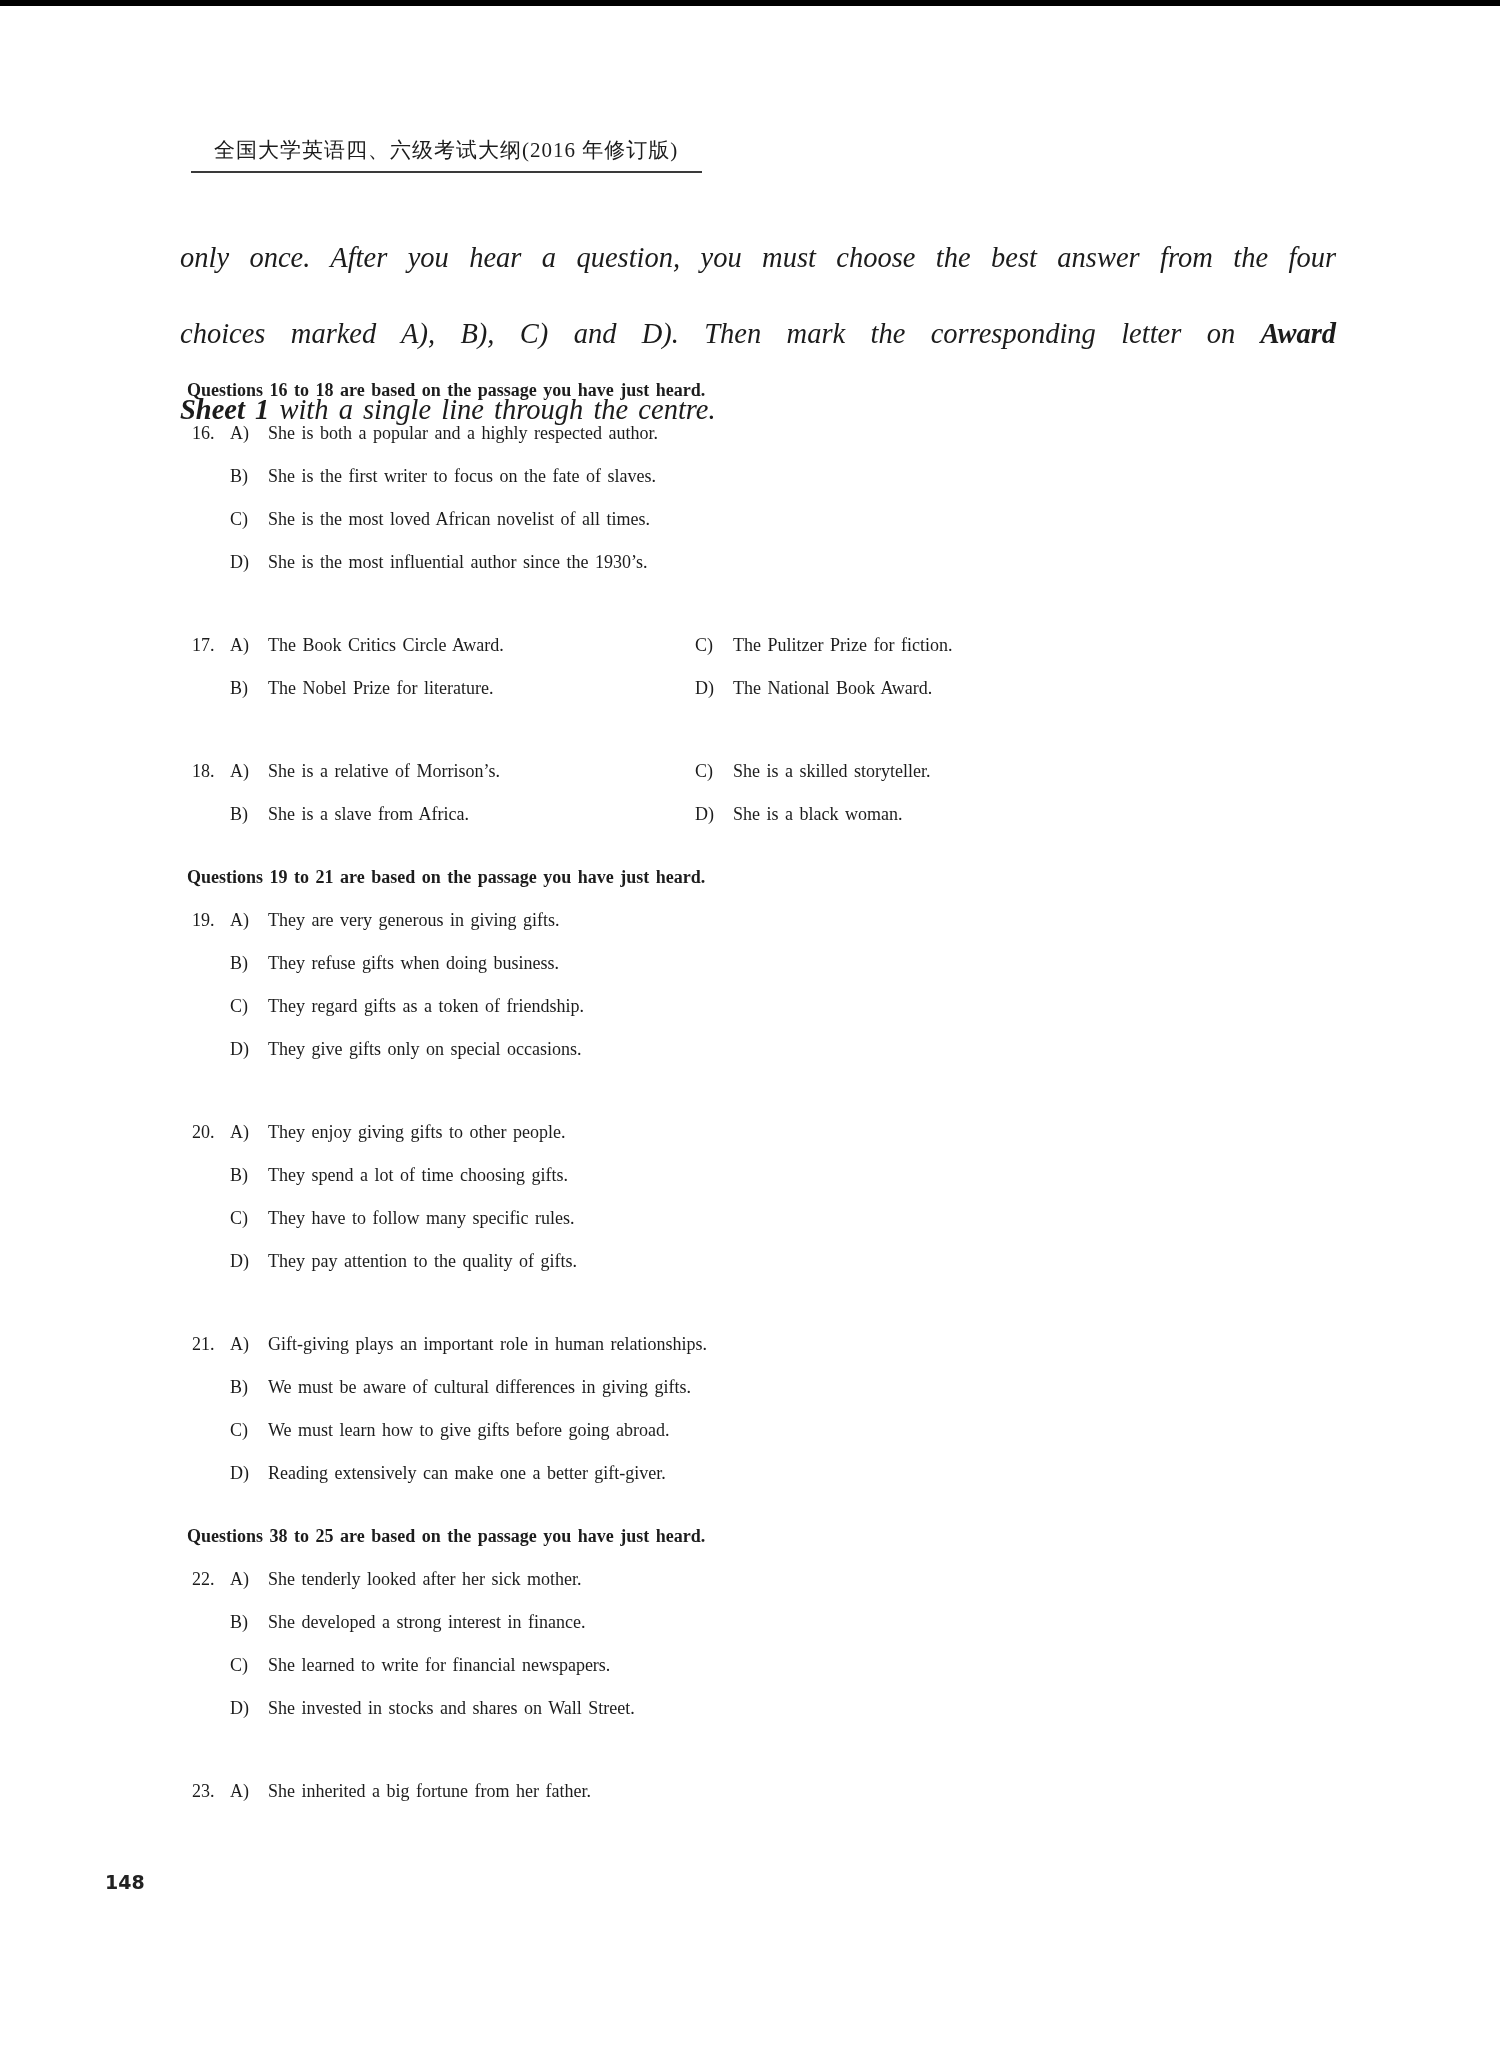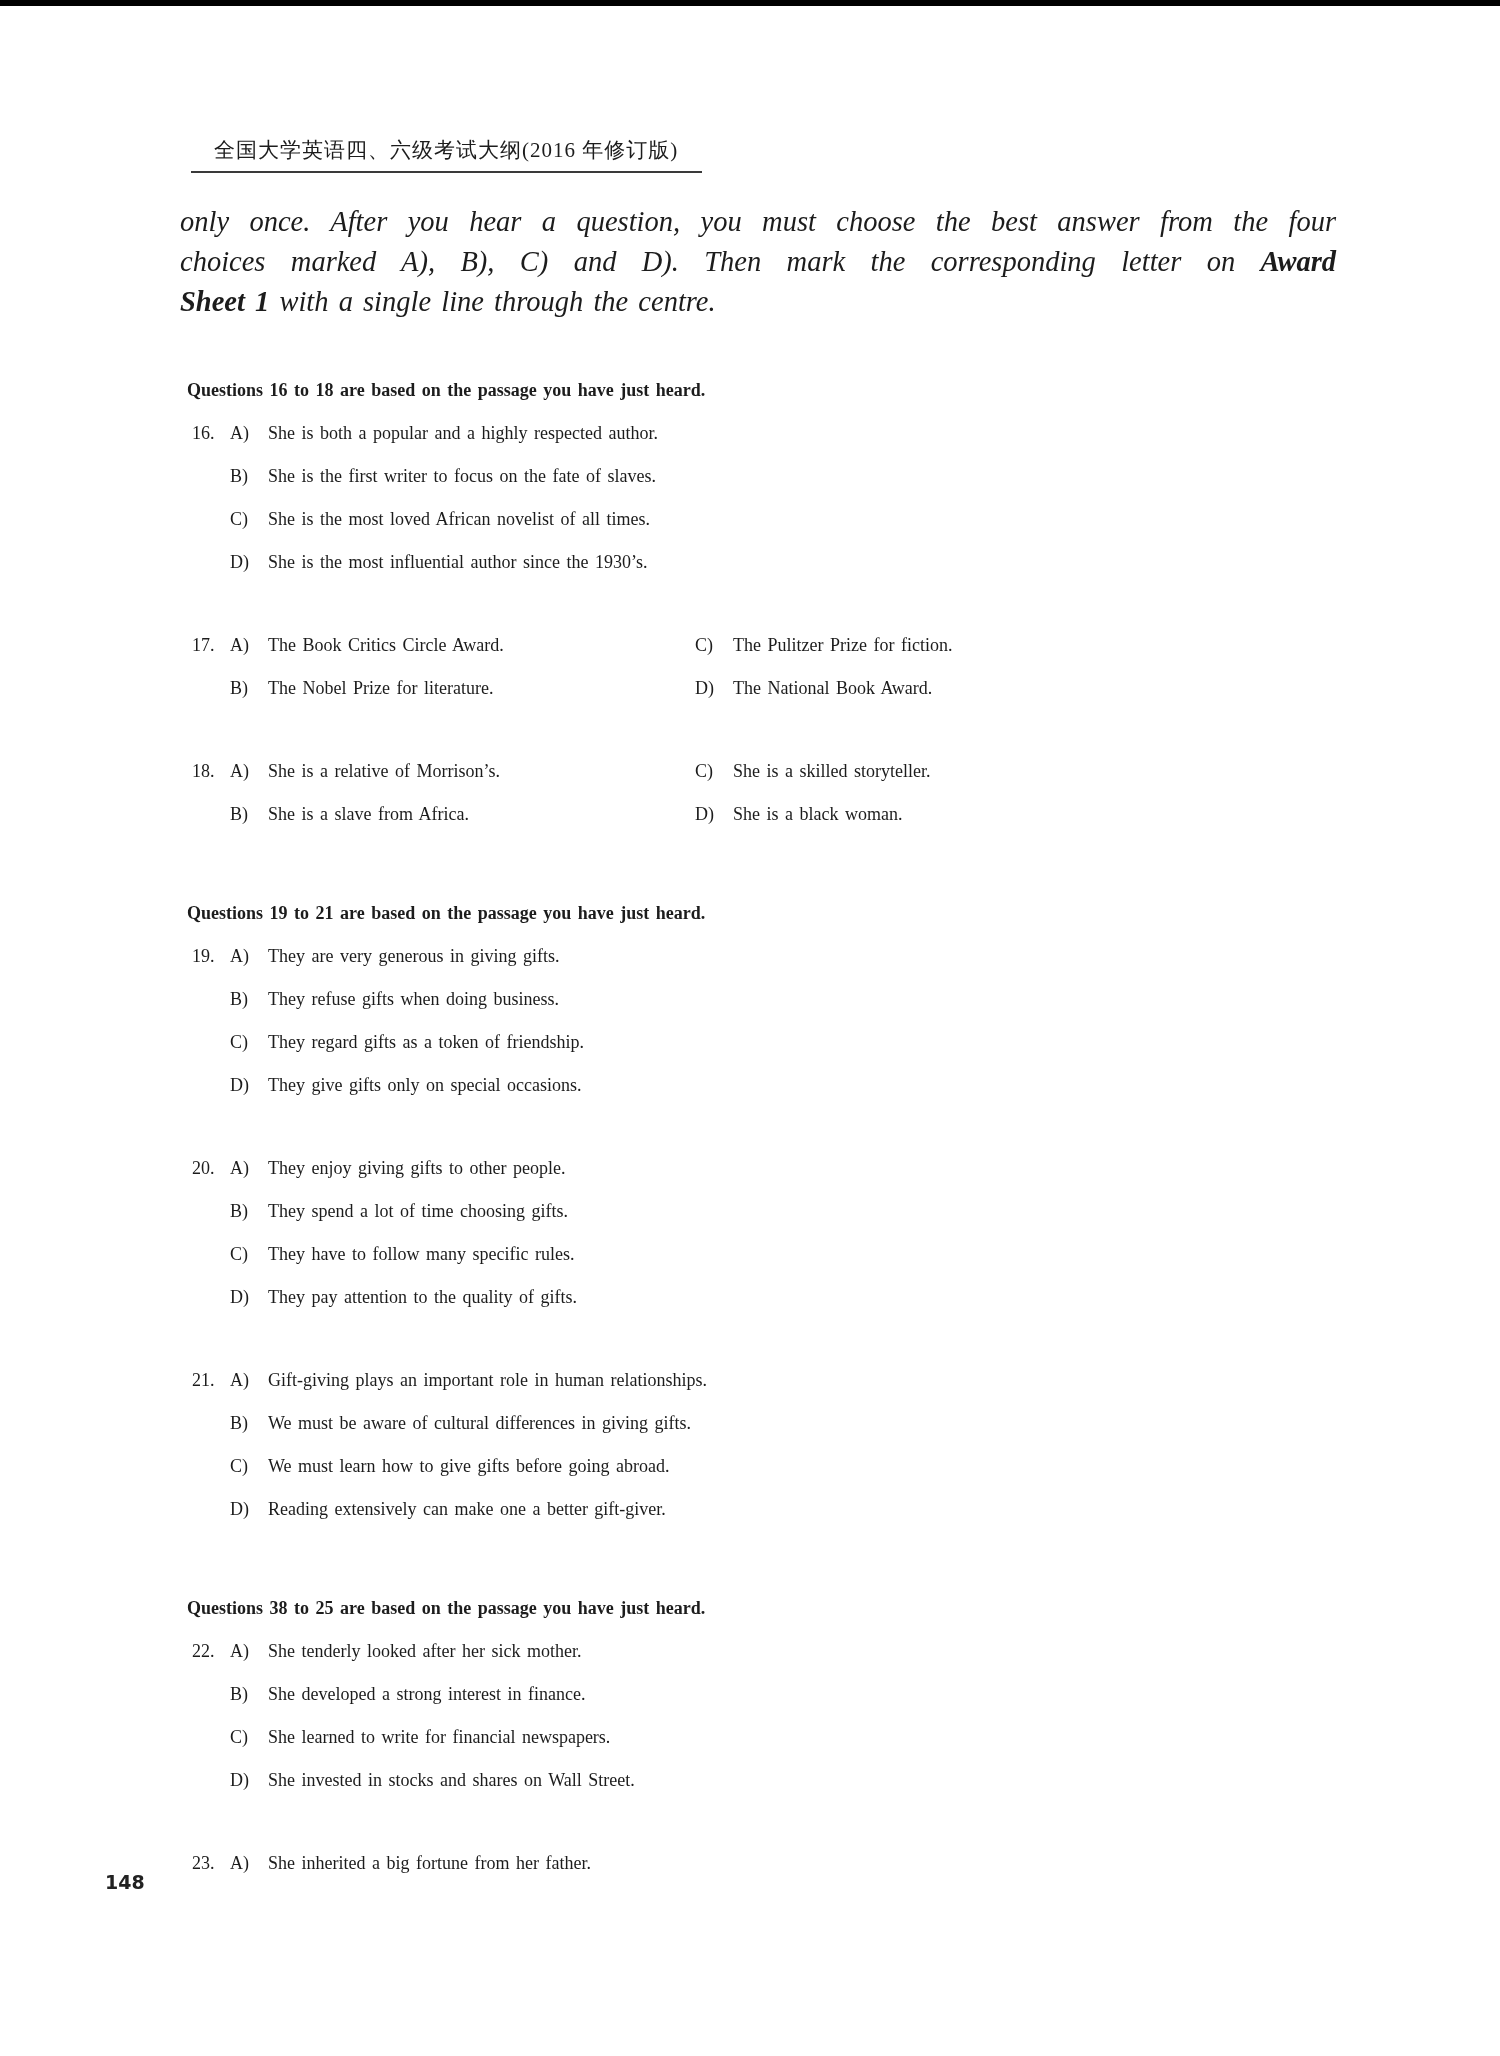--- a/index.html
+++ b/index.html
@@ -10,29 +10,29 @@
   .scan-edge{position:absolute;top:0;left:0;width:1500px;height:6px;background:#000;}
   .header{
     position:absolute;left:191px;top:136px;
     padding:0 24px 7px 23px;border-bottom:2px solid #3a3a3a;
     font-size:21px;letter-spacing:1px;white-space:nowrap;
   }
   .intro{
     position:absolute;left:180px;top:202px;width:1156px;
     font-size:28.5px;font-style:italic;line-height:40px;word-spacing:3px;
   }
-  .intro-line{height:40px;overflow:visible;}
+  .intro-line{height:40px;overflow:visible;margin-top:36px;}
   .just{text-align:justify;text-align-last:justify;}
   .bi{font-weight:bold;}
   .content{
     position:absolute;left:192px;top:369px;width:1200px;
     font-size:18px;line-height:43px;word-spacing:2px;
   }
   .sec-heading{font-weight:bold;margin-left:-5px;white-space:nowrap;}
-  .section + .section{margin-top:56px;}
+  .section + .section{margin-top:20px;}
   .question + .question{margin-top:40px;}
   .qline{display:flex;align-items:baseline;}
   .qnum{flex:0 0 38px;white-space:nowrap;}
   .qletter{flex:0 0 38px;white-space:nowrap;}
   .qtext{flex:0 1 auto;white-space:nowrap;}
   .col1{flex:0 0 427px;}
   .pagenum{
     position:absolute;left:105px;top:1871px;
     font-family:"DejaVu Sans","Liberation Sans",sans-serif;font-size:19px;color:#222;font-weight:bold;
   }

